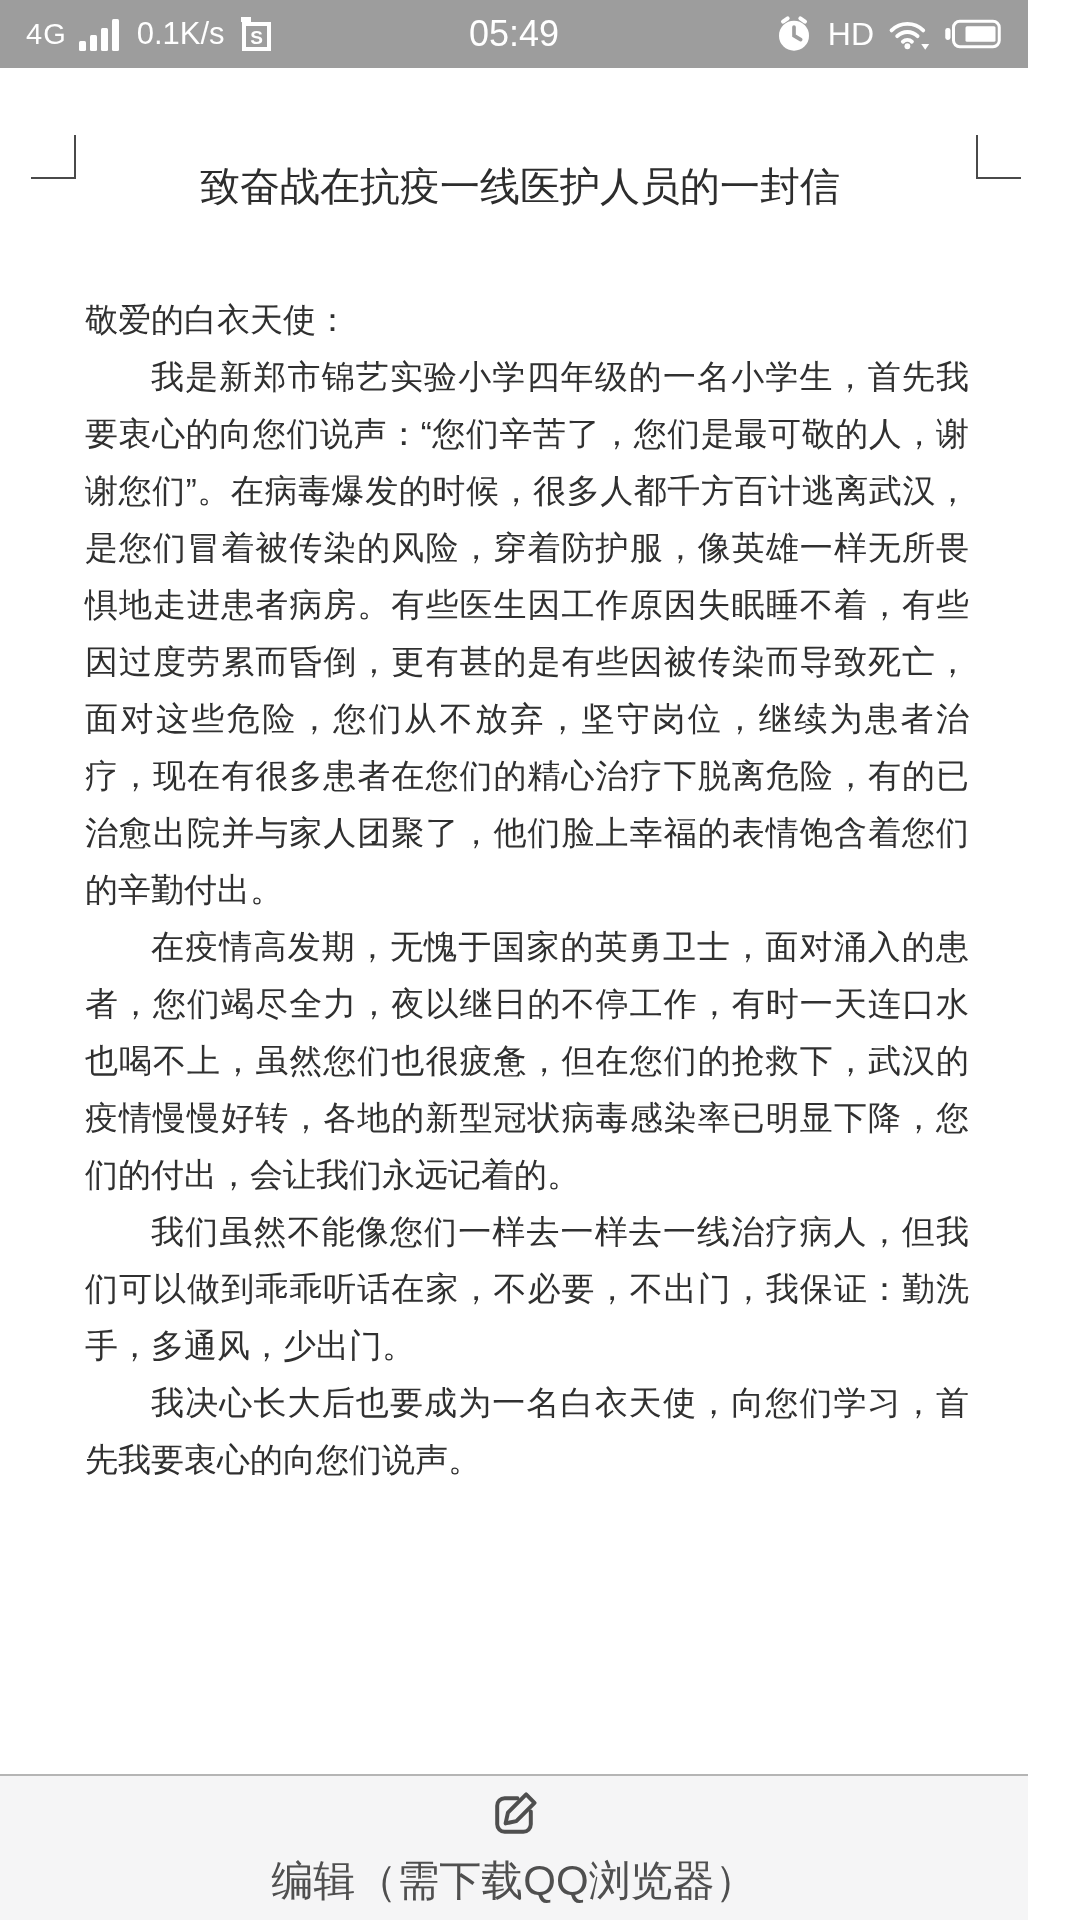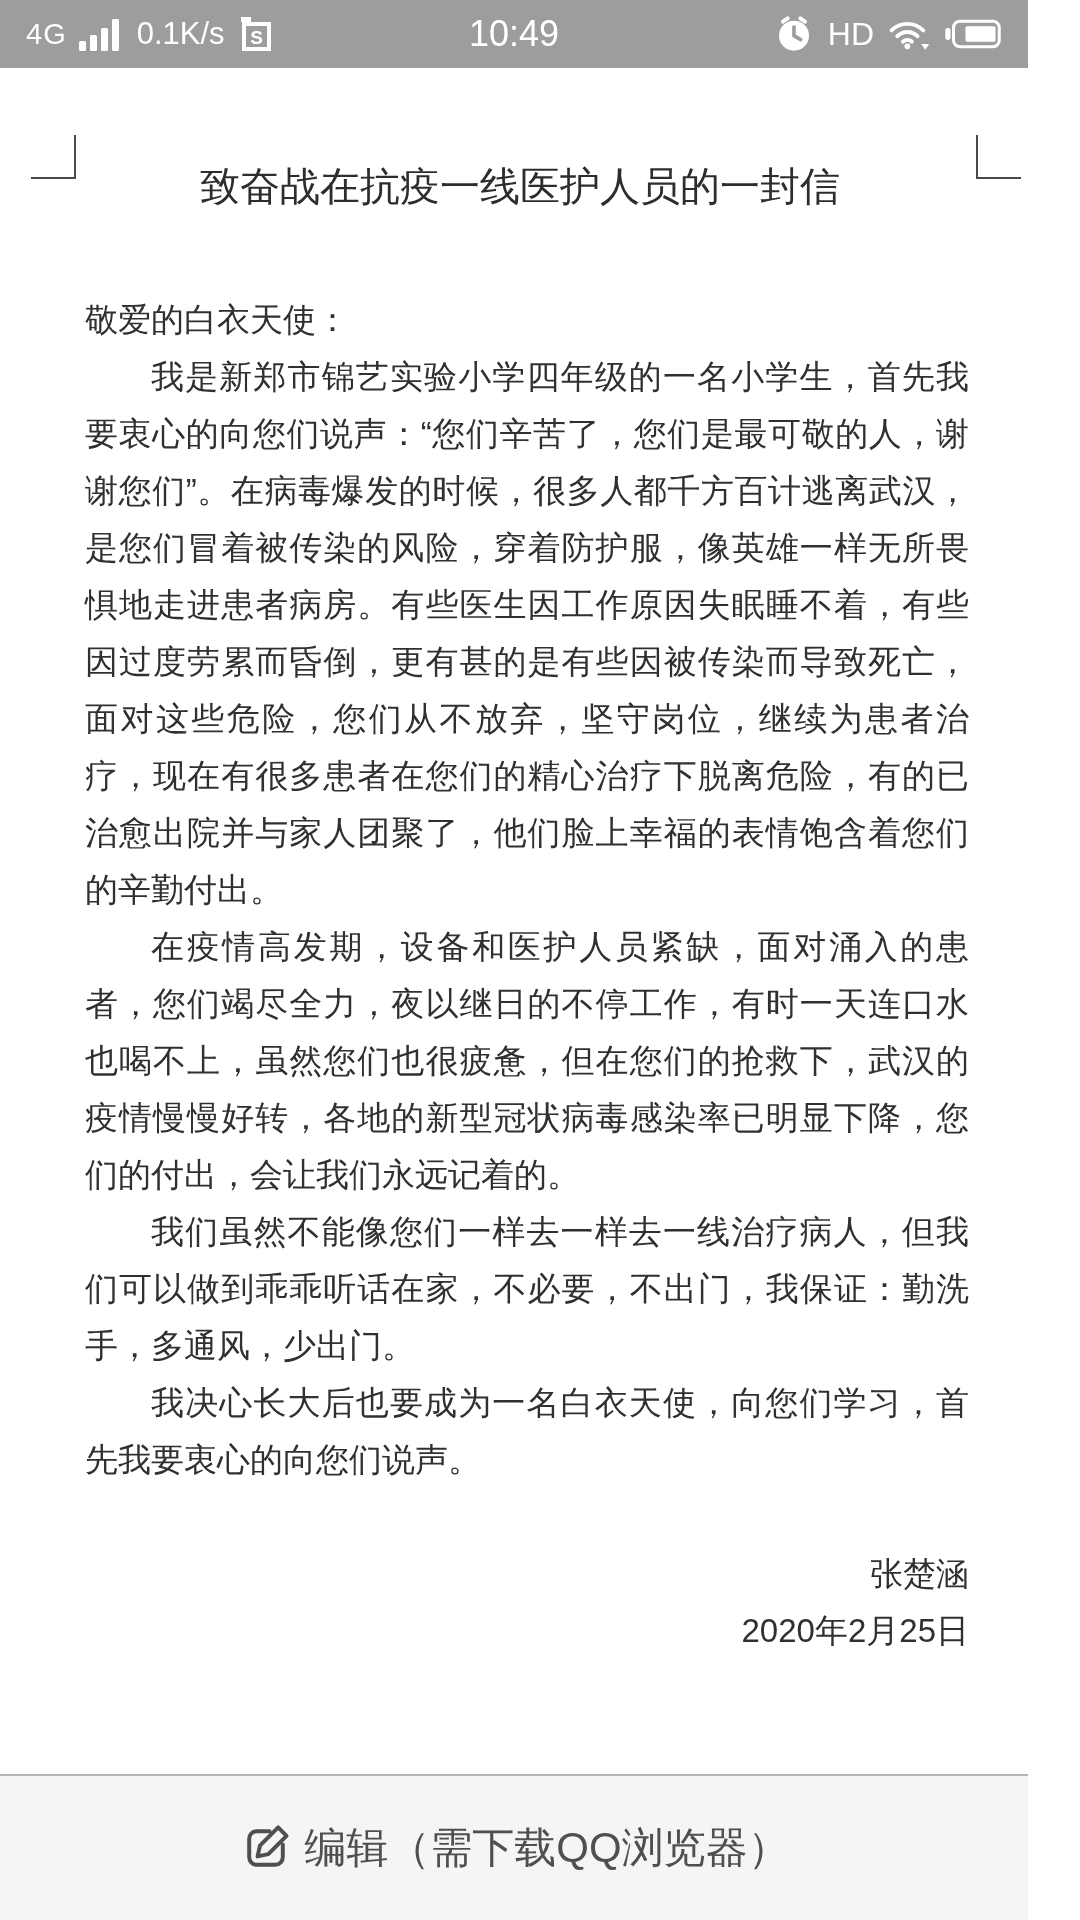--- a/index.html
+++ b/index.html
@@ -112,20 +112,21 @@
   .edit-button {
     display: flex;
     align-items: center;
     gap: 10px;
     color: #4f4f4f;
     font-size: 42px;
     background: none;
     border: none;
     cursor: pointer;
     font-family: inherit;
+    flex-direction: column;
   }
 </style>
 </head>
 <body>
 
 <div class="screen">
 
   <div class="status-bar">
     <div class="sb-left">
       <span class="sb-network">4G</span>
@@ -136,21 +137,21 @@
         <rect x="33" y="2" width="7" height="32" rx="1.5" fill="#fff"></rect>
       </svg>
       <span class="sb-speed">0.1K/s</span>
       <svg class="sb-icon" width="38" height="38" viewBox="0 0 38 38">
         <rect x="4" y="2" width="10" height="5" fill="#fff"></rect>
         <rect x="7" y="9" width="25" height="25" fill="none" stroke="#fff" stroke-width="4"></rect>
         <text x="19.5" y="29" text-anchor="middle" font-size="19" font-weight="bold" fill="#fff" font-family="Liberation Sans, sans-serif">S</text>
       </svg>
     </div>
 
-    <span class="sb-time">10:49</span>
+    <span class="sb-time">05:49</span>
 
     <div class="sb-right">
       <svg class="sb-icon" width="40" height="40" viewBox="0 0 24 24">
         <path d="M5.4 4.6 L8.2 2.6" stroke="#fff" stroke-width="2.4" stroke-linecap="round" fill="none"></path>
         <path d="M18.6 4.6 L15.8 2.6" stroke="#fff" stroke-width="2.4" stroke-linecap="round" fill="none"></path>
         <circle cx="12" cy="13" r="9" fill="#fff"></circle>
         <path d="M12 7.8 V13 L16 15.4" stroke="#9d9d9d" stroke-width="2.2" stroke-linecap="round" fill="none"></path>
       </svg>
       <span class="sb-hd">HD</span>
       <svg class="sb-icon" width="42" height="36" viewBox="0 0 26 22">
@@ -170,28 +171,24 @@
 
   <div class="page">
     <div class="margin-mark left"></div>
     <div class="margin-mark right"></div>
 
     <h1 class="doc-title">致奋战在抗疫一线医护人员的一封信</h1>
 
     <div class="letter">
       <p>敬爱的白衣天使：</p>
       <p class="para">我是新郑市锦艺实验小学四年级的一名小学生，首先我要衷心的向您们说声：“您们辛苦了，您们是最可敬的人，谢谢您们”。在病毒爆发的时候，很多人都千方百计逃离武汉，是您们冒着被传染的风险，穿着防护服，像英雄一样无所畏惧地走进患者病房。有些医生因工作原因失眠睡不着，有些因过度劳累而昏倒，更有甚的是有些因被传染而导致死亡，面对这些危险，您们从不放弃，坚守岗位，继续为患者治疗，现在有很多患者在您们的精心治疗下脱离危险，有的已治愈出院并与家人团聚了，他们脸上幸福的表情饱含着您们的辛勤付出。</p>
-      <p class="para">在疫情高发期，设备和医护人员紧缺，面对涌入的患者，您们竭尽全力，夜以继日的不停工作，有时一天连口水也喝不上，虽然您们也很疲惫，但在您们的抢救下，武汉的疫情慢慢好转，各地的新型冠状病毒感染率已明显下降，您们的付出，会让我们永远记着的。</p>
+      <p class="para">在疫情高发期，无愧于国家的英勇卫士，面对涌入的患者，您们竭尽全力，夜以继日的不停工作，有时一天连口水也喝不上，虽然您们也很疲惫，但在您们的抢救下，武汉的疫情慢慢好转，各地的新型冠状病毒感染率已明显下降，您们的付出，会让我们永远记着的。</p>
       <p class="para">我们虽然不能像您们一样去一样去一线治疗病人，但我们可以做到乖乖听话在家，不必要，不出门，我保证：勤洗手，多通风，少出门。</p>
       <p class="para">我决心长大后也要成为一名白衣天使，向您们学习，首先我要衷心的向您们说声。</p>
 
-      <div class="sig-block">
-        <p class="sig">张楚涵</p>
-        <p class="sig">2020年2月25日</p>
-      </div>
     </div>
   </div>
 
   <div class="bottom-bar">
     <button class="edit-button">
       <svg width="56" height="56" viewBox="0 0 24 24" fill="none" stroke="#4f4f4f" stroke-width="1.7" stroke-linecap="round" stroke-linejoin="round">
         <path d="M13.5 4.8H8A3.2 3.2 0 0 0 4.8 8v8A3.2 3.2 0 0 0 8 19.2h8A3.2 3.2 0 0 0 19.2 16v-5.5"></path>
         <path d="M17.2 3.2l3.6 3.6L13 14.6l-4.6 1 1-4.6z"></path>
       </svg>
       <span>编辑（需下载QQ浏览器）</span>

